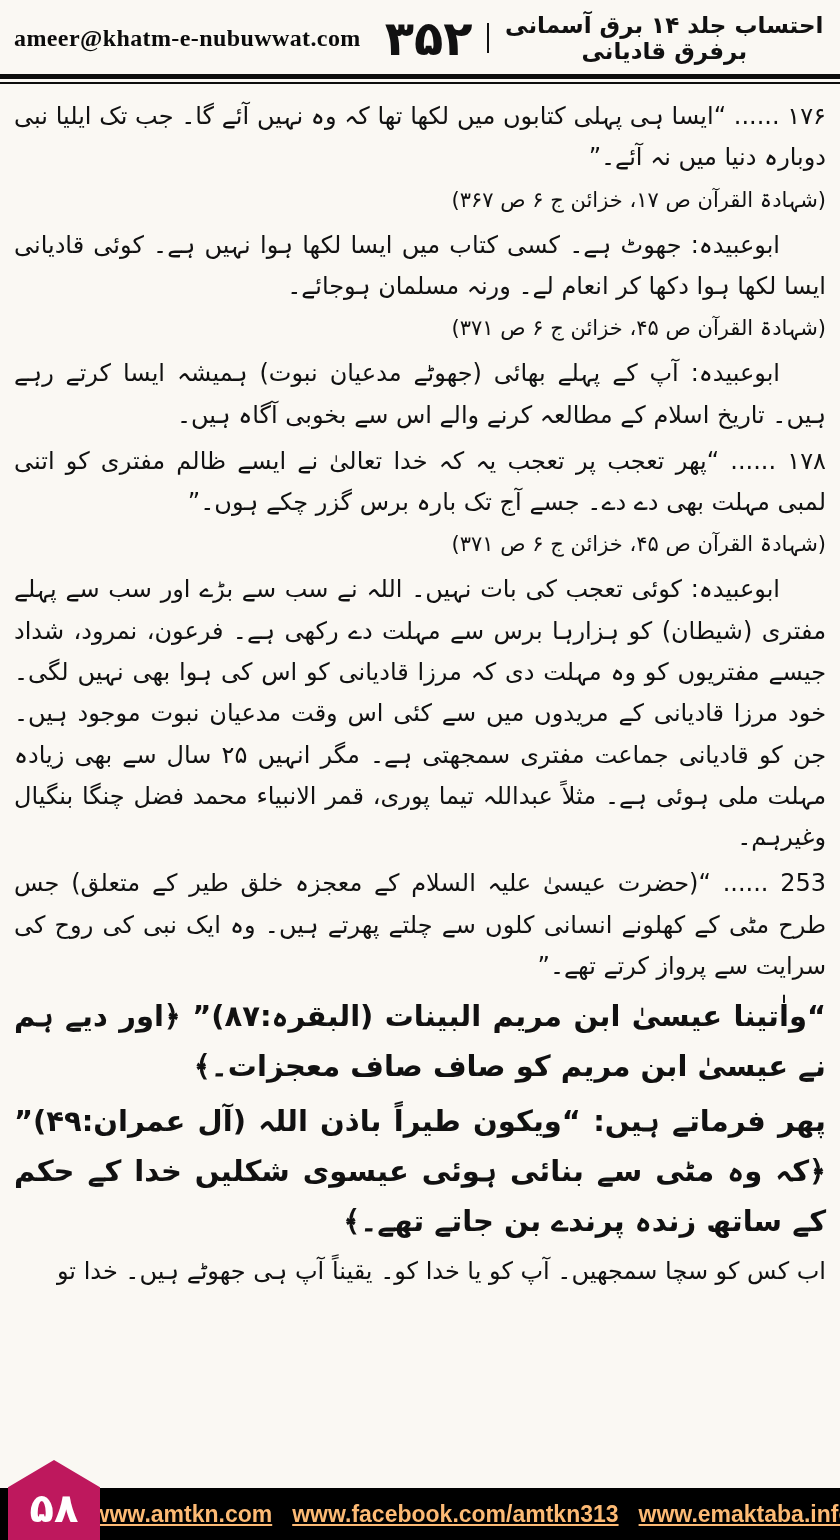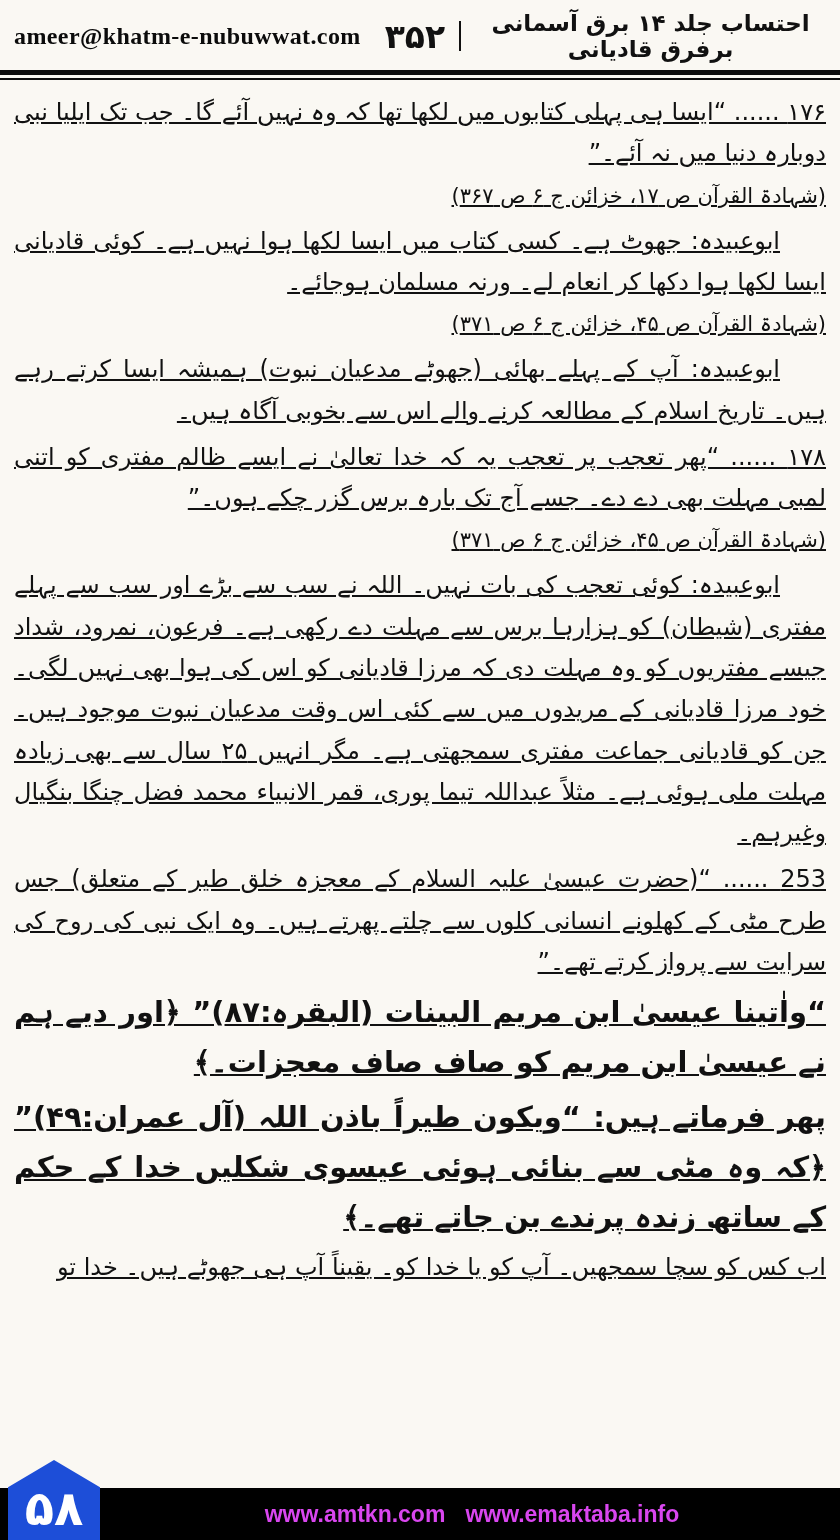--- a/index.html
+++ b/index.html
@@ -15,58 +15,58 @@
   
   .header-row{
     display:flex;align-items:center;justify-content:space-between;
     padding:10px 14px 6px 14px;direction:ltr;
   }
   .header-email{
     font-family:"Liberation Serif",serif;
     font-weight:bold;font-size:24px;letter-spacing:.4px;color:#0b0b0b;
   }
   .header-pageno{
-    font-size:33px;font-weight:bold;direction:rtl;margin-left:24px;
+    font-size:48px;font-weight:bold;direction:rtl;margin-left:24px;
   }
   .header-vdivider{width:2px;height:30px;background:#111;margin:0 14px;}
   .header-title{
     direction:rtl;font-size:23px;font-weight:bold;flex:1;text-align:center;
   }
   .rule-thick{height:5px;background:#0d0d0d;margin:2px 0 3px 0;}
   .rule-thin{height:2px;background:#0d0d0d;}
   
   .content{
     flex:1;overflow:hidden;
     direction:rtl;text-align:justify;
     padding:12px 14px 0 14px;
     font-size:24px;line-height:1.72;
   }
-  .para{margin:0 0 5px 0;text-decoration:underline;}
+  .para{margin:0 0 5px 0;}
   .quote{}
   .ref{text-align:right;font-size:21px;margin-top:-2px;margin-bottom:7px;}
   .resp{text-indent:46px;}
   .verse{font-weight:bold;font-size:29px;}
   .closing{}
   
   .footer{
     position:relative;height:52px;background:#000;
     display:flex;align-items:center;justify-content:center;gap:20px;
     direction:ltr;padding-left:104px;box-sizing:border-box;
   }
   .footer-url{
-    color:#d946ef;font-family:"Liberation Sans",sans-serif;
-    font-weight:bold;font-size:23px;white-space:nowrap;
+    color:#fdba74;font-family:"Liberation Sans",sans-serif;
+    font-weight:bold;font-size:23px;white-space:nowrap;text-decoration:underline;
   }
   .footer-badge{
     position:absolute;left:8px;bottom:0;
-    width:92px;height:80px;background:#1d4ed8;
+    width:92px;height:80px;background:#be185d;
     clip-path:polygon(50% 0,100% 34%,100% 100%,0 100%,0 34%);
     display:flex;align-items:center;justify-content:center;
     padding-top:16px;box-sizing:border-box;
-    color:#fff;font-size:48px;font-weight:bold;direction:rtl;
+    color:#fff;font-size:40px;font-weight:bold;direction:rtl;
   }
 </style>
 </head>
 <body>
 
 <div class="page">
 
   <div class="header-row">
     <span class="header-email">ameer@khatm-e-nubuwwat.com</span>
     <span class="header-pageno">۳۵۲</span>
@@ -89,16 +89,17 @@
     <div class="para verse">“واٰتینا عیسیٰ ابن مریم البینات (البقرہ:۸۷)” ﴿اور دیے ہم نے عیسیٰ ابن مریم کو صاف صاف معجزات۔﴾</div>
     <div class="para verse">پھر فرماتے ہیں: “ویکون طیراً باذن اللہ (آل عمران:۴۹)” ﴿کہ وہ مٹی سے بنائی ہوئی عیسوی شکلیں خدا کے حکم کے ساتھ زندہ پرندے بن جاتے تھے۔﴾</div>
     <div class="para closing">اب کس کو سچا سمجھیں۔ آپ کو یا خدا کو۔ یقیناً آپ ہی جھوٹے ہیں۔ خدا تو</div>
   </div>
 
   <div class="footer">
     <div class="footer-badge">
       <span>۵۸</span>
     </div>
     <span class="footer-url">www.amtkn.com</span>
+    <span class="footer-url">www.facebook.com/amtkn313</span>
     <span class="footer-url">www.emaktaba.info</span>
   </div>
 
 </div>
 
 </body></html>

